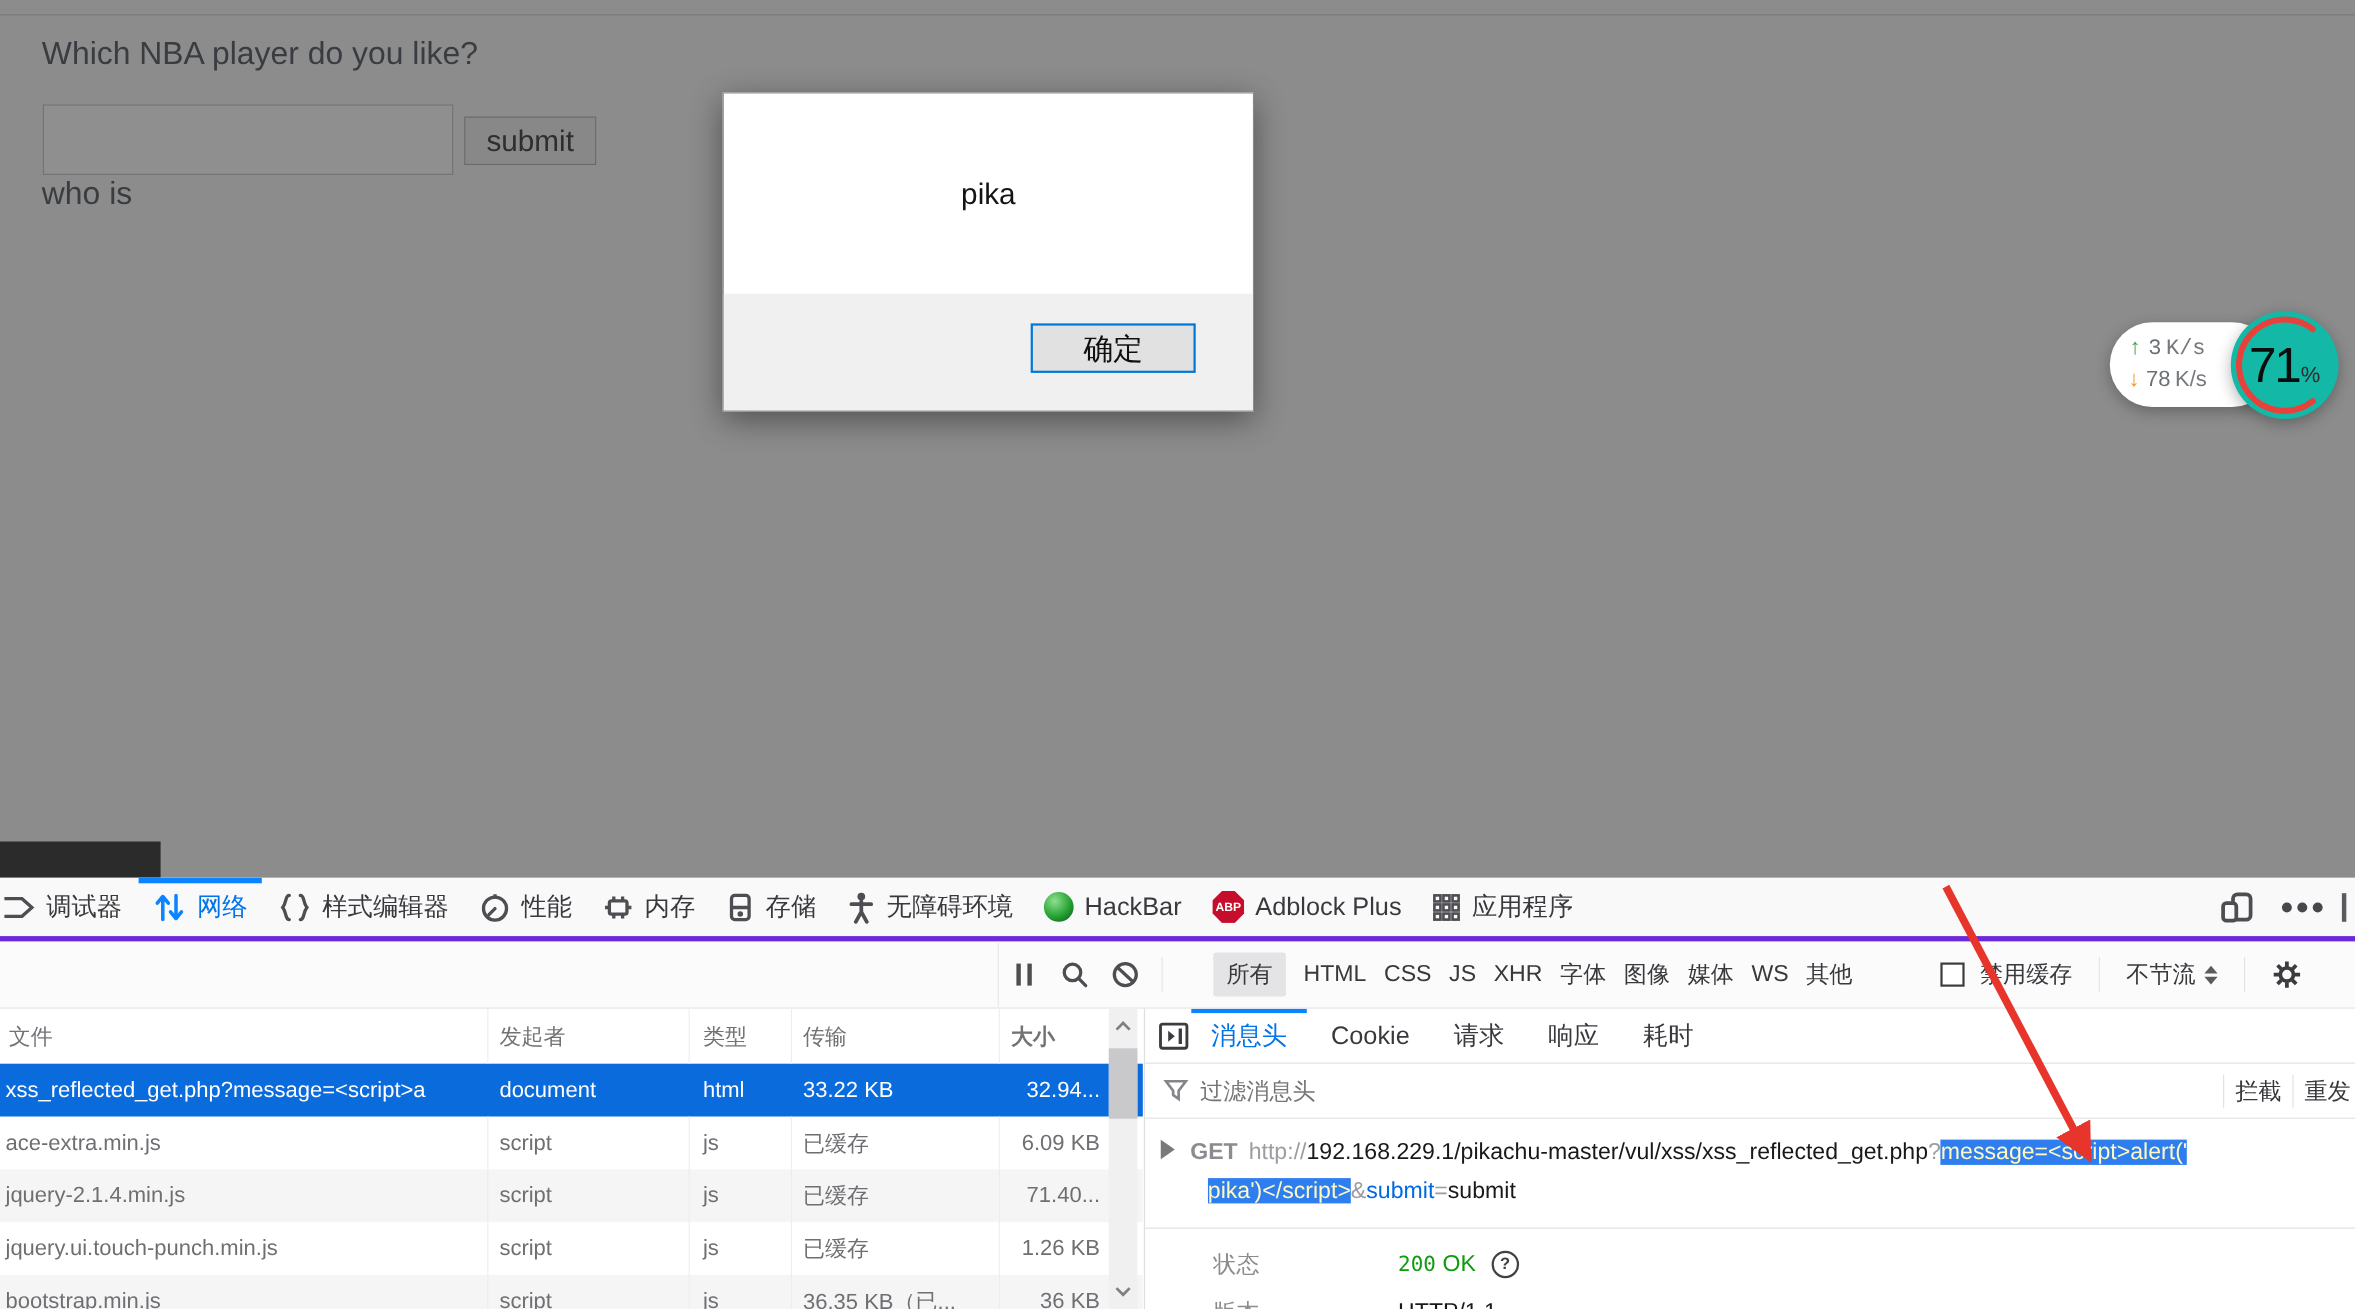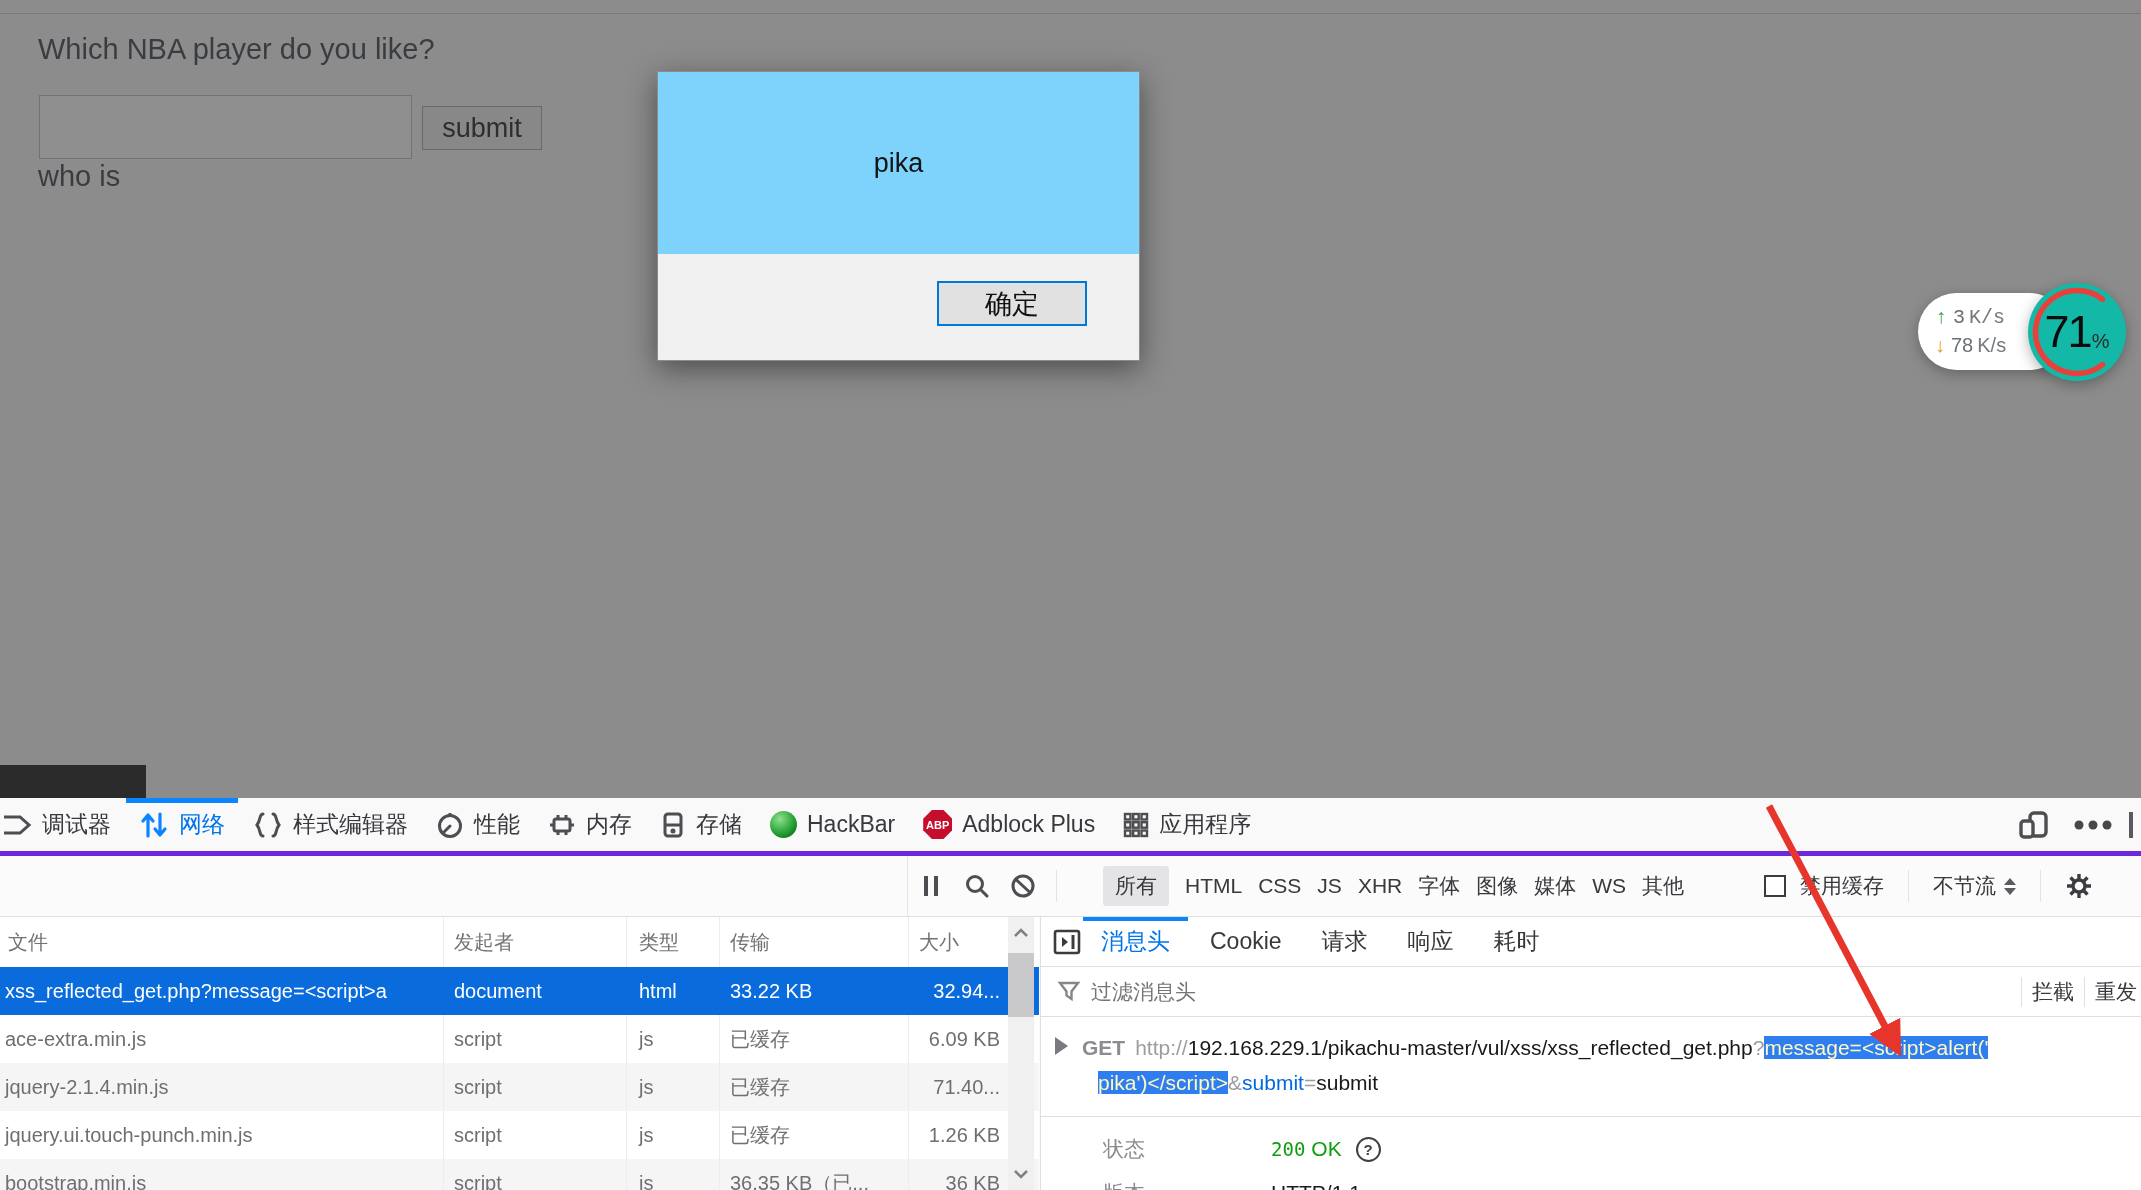--- a/index.html
+++ b/index.html
@@ -9,22 +9,22 @@
   .page-topline{position:absolute;left:0;top:13px;width:100%;height:1px;background:rgba(0,0,0,.13);}
   .q-title{position:absolute;left:38px;top:33px;font-size:29px;color:#393d41;}
   .nba-input{position:absolute;left:39px;top:95px;width:373px;height:64px;box-sizing:border-box;
     background:#8f8f8f;border:1px solid #6f7276;}
   .submit-btn{position:absolute;left:422px;top:106px;width:120px;height:44px;box-sizing:border-box;
     background:#888;border:1px solid #6a6a6a;color:#2c2e30;font-size:27px;
     display:flex;align-items:center;justify-content:center;}
   .whois{position:absolute;left:38px;top:160px;font-size:29px;color:#393d41;}
   .black-box{position:absolute;left:0;top:765px;width:146px;height:33px;background:#2b2b2b;}
   
-  .dialog{position:absolute;left:657px;top:71px;width:483px;height:290px;box-sizing:border-box;
-    background:#7dd3fc;border:1px solid #8c8c8c;box-shadow:0 8px 28px rgba(0,0,0,.45);}
+  .dialog{position:absolute;left:657px;top:84px;width:483px;height:290px;box-sizing:border-box;
+    background:#ffffff;border:1px solid #8c8c8c;box-shadow:0 8px 28px rgba(0,0,0,.45);}
   .dialog-body{height:182px;display:flex;align-items:center;justify-content:center;
     font-size:27px;color:#141414;}
   .dialog-footer{position:absolute;left:0;right:0;top:182px;bottom:0;background:#f0f0f0;}
   .ok-btn{position:absolute;right:52px;top:27px;width:150px;height:45px;box-sizing:border-box;
     background:#e1e1e1;border:2px solid #0078d7;color:#101010;font-size:27px;
     display:flex;align-items:center;justify-content:center;}
   
   .mon-pill{position:absolute;left:1918px;top:293px;width:150px;height:77px;border-radius:39px;
     background:#fff;box-shadow:0 4px 14px rgba(0,0,0,.28);}
   .mon-row{position:absolute;left:17px;font-size:20px;color:#75797e;white-space:nowrap;}
@@ -79,21 +79,21 @@
   .trow.selected{background:#0a6bdd;color:#fff;}
   .tc{box-sizing:border-box;height:100%;display:flex;align-items:center;overflow:hidden;
     white-space:nowrap;border-right:1px solid #ededf0;}
   .trow.selected .tc{border-right-color:transparent;}
   .c-file{width:444px;padding-left:5px;}
   .thead .c-file{padding-left:8px;}
   .c-init{width:183px;padding-left:10px;}
   .c-type{width:93px;padding-left:12px;}
   .c-trans{width:189px;padding-left:10px;}
   .c-size{width:99px;padding:0 8px 0 10px;justify-content:flex-end;border-right:none;}
-  .thead .c-size{justify-content:flex-start;}
+  .thead .c-size{justify-content:flex-start;font-weight:bold;}
   .thead .tc{align-items:center;}
   
   .vscroll{position:absolute;left:1008px;top:119px;width:26px;bottom:0;background:#f0f0f1;}
   .sthumb{position:absolute;left:0;top:36px;width:26px;height:64px;background:#c9c9cc;}
   .sarrow{position:absolute;left:0;width:26px;height:28px;display:flex;align-items:center;justify-content:center;}
   .sarrow.up{top:2px;} .sarrow.dn{bottom:2px;}
   
   .details{position:absolute;left:1040px;top:119px;right:0;bottom:0;background:#fff;
     border-left:1px solid #dfdfe2;font-size:21px;overflow:hidden;}
   .det-tabs{display:flex;align-items:center;height:50px;box-sizing:border-box;border-bottom:1px solid #dfdfe2;}
@@ -219,20 +219,29 @@
         <span class="icon">
           <svg width="26" height="28" viewBox="0 0 26 28" fill="none" stroke="#4d4d52" stroke-width="3">
             <rect x="5" y="3" width="16" height="22" rx="3"></rect>
               <path d="M5 14 h16"></path>
               <circle cx="13" cy="20" r="1" fill="#4d4d52"></circle>
           </svg>
         </span>
         <span>存储</span>
       </div>
       <div class="dtab">
+        <span class="icon">
+          <svg width="26" height="30" viewBox="0 0 26 30">
+            <circle cx="13" cy="5" r="3.5" fill="#4d4d52"></circle>
+            <path d="M13 9 v10 M4 12 h18 M13 19 l-5 9 M13 19 l5 9" fill="none" stroke="#4d4d52" stroke-width="3.4" stroke-linecap="round"></path>
+          </svg>
+        </span>
+        <span>无障碍环境</span>
+      </div>
+      <div class="dtab">
         <span class="icon hackbar-ico"></span>
         <span>HackBar</span>
       </div>
       <div class="dtab">
         <span class="icon abp-ico">ABP</span>
         <span>Adblock Plus</span>
       </div>
       <div class="dtab">
         <span class="icon">
           <svg width="26" height="26" viewBox="0 0 26 26" fill="none" stroke="#4d4d52" stroke-width="2.4">

